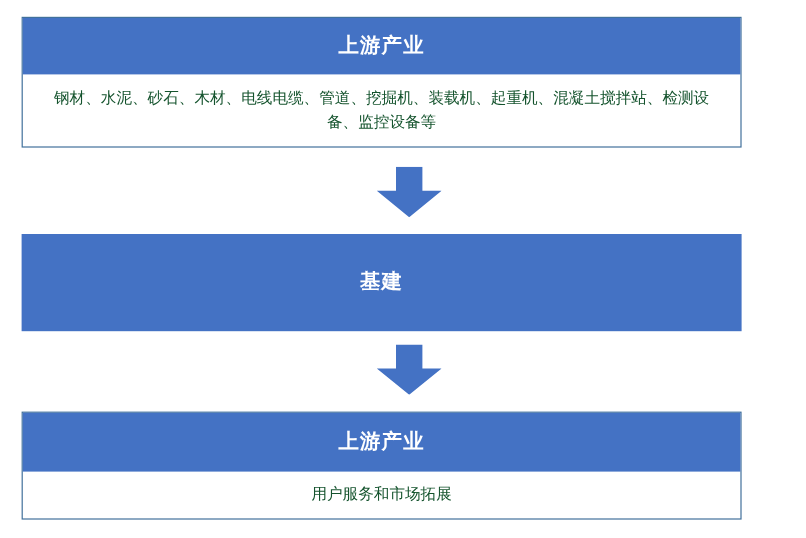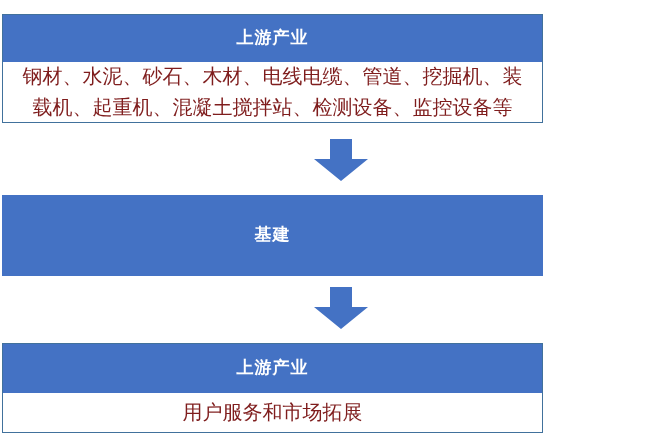--- a/index.html
+++ b/index.html
@@ -16,41 +16,41 @@
   #diagram {
     position: relative;
     width: 672px;
     height: 448px;
     background: #ffffff;
   }
 
   
   .card {
     position: absolute;
-    left: 2px;
-    width: 541px;
+    left: 18px;
+    width: 600px;
     box-sizing: border-box;
     border: 1px solid #41719C;
     background: #ffffff;
   }
   .card-header {
     background: #4472C4;
     color: #ffffff;
     font-size: 17px;
     font-weight: bold;
     text-align: center;
     line-height: 1.2;
     display: flex;
     align-items: center;
     justify-content: center;
     letter-spacing: 1px;
   }
   .card-body {
-    color: #7f1d1d;
-    font-size: 20px;
+    color: #14532d;
+    font-size: 13px;
     text-align: center;
     line-height: 1.55;
     display: flex;
     align-items: center;
     justify-content: center;
     padding: 4px 14px;
     box-sizing: border-box;
   }
 
   

